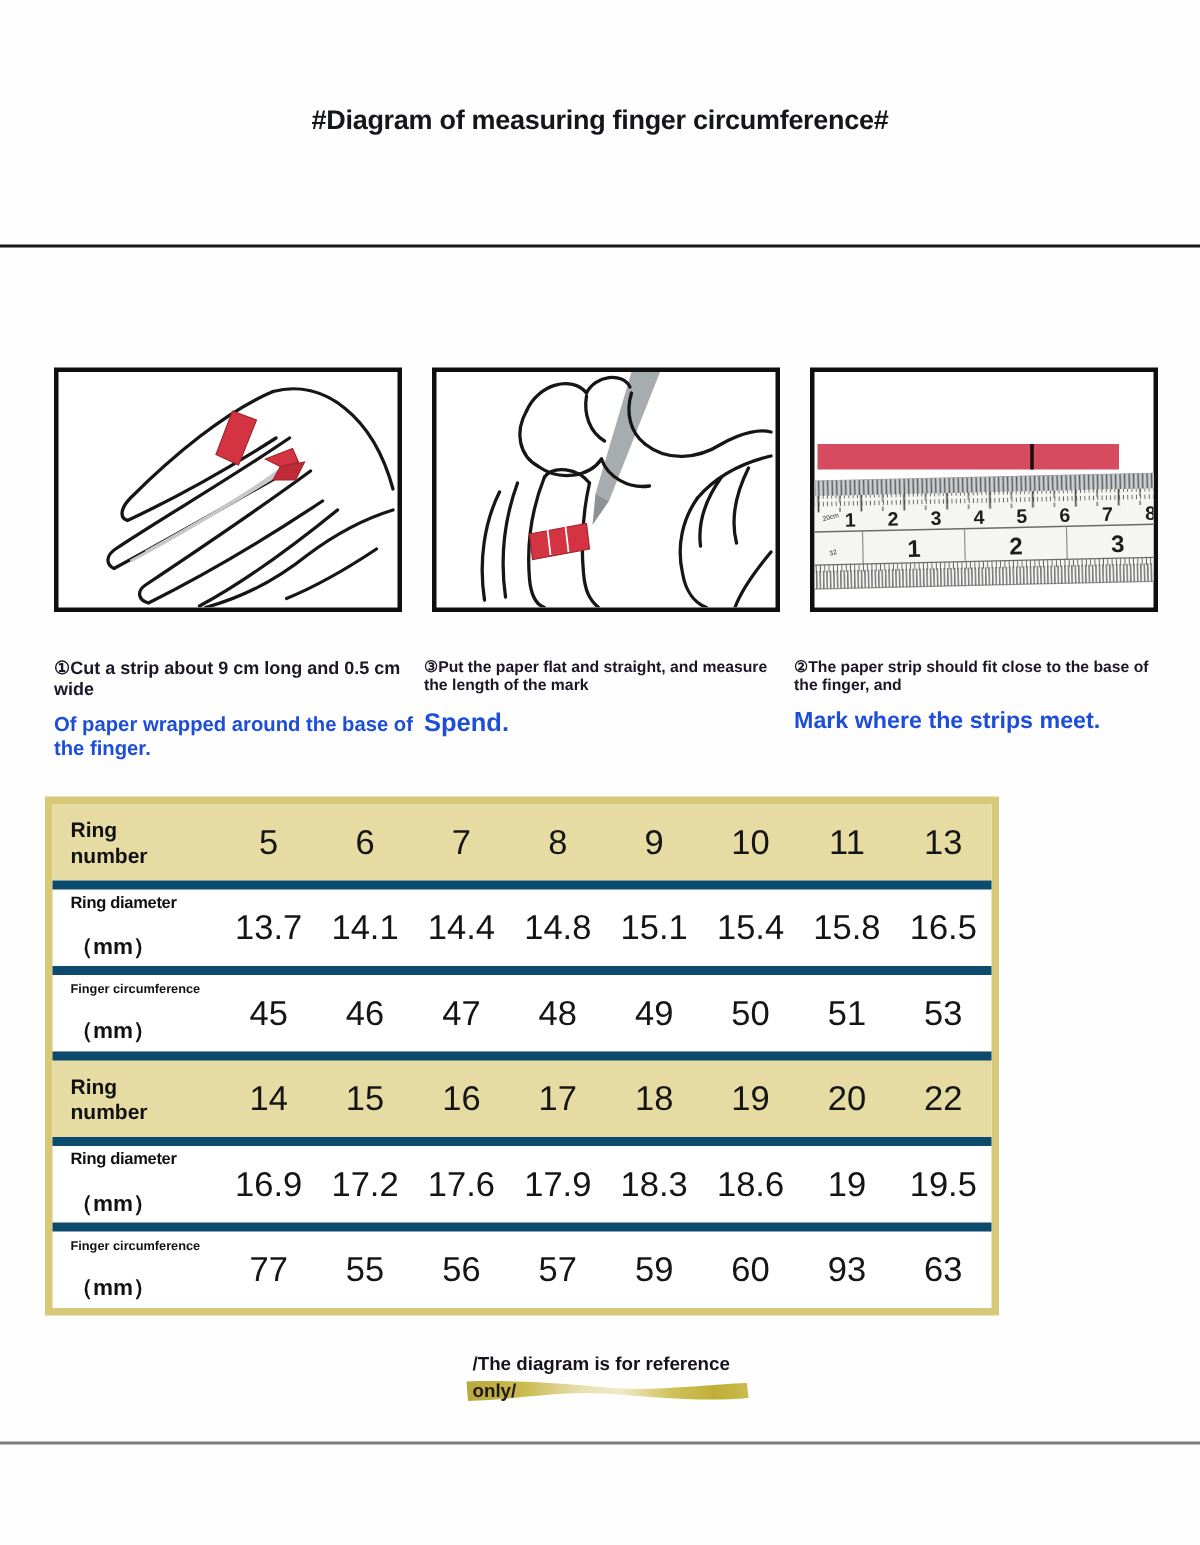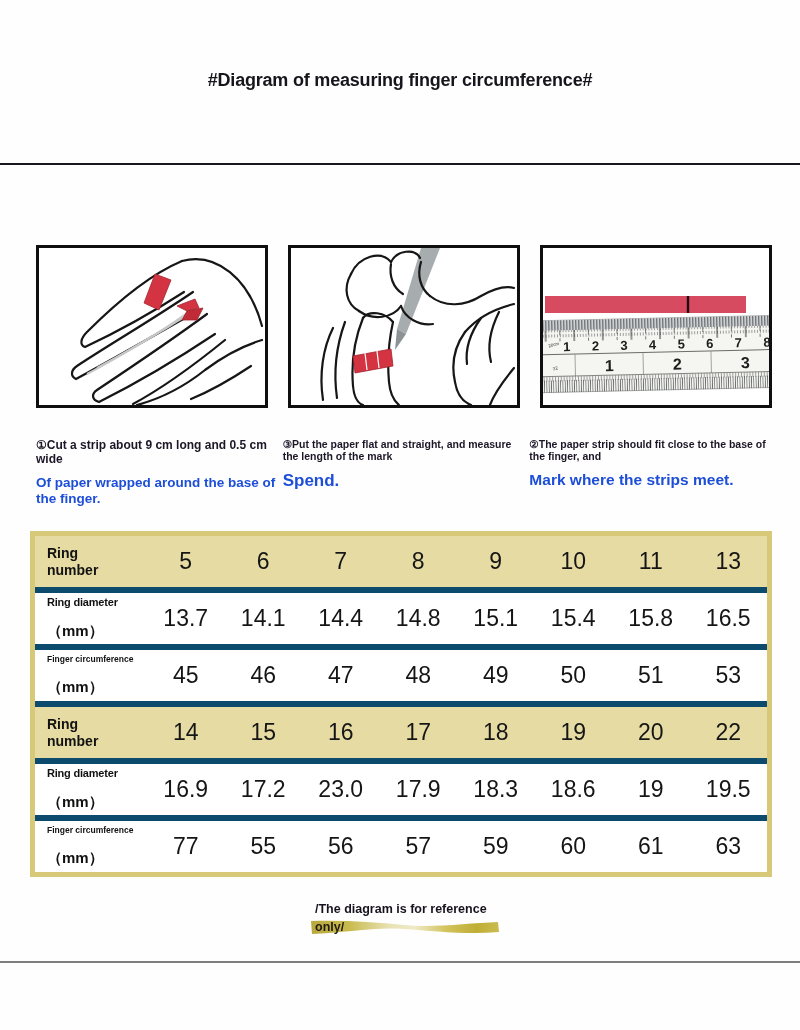--- a/index.html
+++ b/index.html
@@ -19,21 +19,21 @@
   .caption{flex:1;}
   .caption .small{font-weight:700;color:#1c1626;}
   .c1 .small{font-size:12px;}
   .c2 .small{font-size:10.5px;}
   .c3 .small{font-size:10.5px;}
   .caption .big{margin-top:9px;font-weight:700;color:#1d4ed8;line-height:1.15;}
   .c1 .big{font-size:13.5px;}
   .c2 .big{font-size:15.5px;}
   .c3 .big{font-size:17px;}
 
-  .sizetable{position:absolute;left:30px;top:531px;width:742px;box-sizing:border-box;
+  .sizetable{position:absolute;left:30px;top:531px;width:636px;box-sizing:border-box;
              border:5px solid #d8c979;background:#fff;}
   .trow{display:flex;height:51px;align-items:stretch;}
   .trow + .trow{border-top:6px solid #0c4a6e;}
   .trow.khaki{background:#e6dca3;}
   .tlabel{width:112px;box-sizing:border-box;padding-left:12px;display:flex;
           flex-direction:column;justify-content:center;}
   .lbl-big{font-size:14px;font-weight:700;line-height:1.15;width:64px;}
   .lbl-mid{font-size:11px;font-weight:700;letter-spacing:-0.2px;}
   .lbl-sm{font-size:8.5px;font-weight:700;}
   .lbl-unit{font-size:15px;font-weight:700;margin-top:14px;}
@@ -239,40 +239,40 @@
       <div class="tval">22</div>
     </div>
 
     <div class="trow">
       <div class="tlabel">
         <div class="lbl-mid">Ring diameter</div>
         <div class="lbl-unit">（mm）</div>
       </div>
       <div class="tval">16.9</div>
       <div class="tval">17.2</div>
-      <div class="tval">23.0</div>
+      <div class="tval">17.6</div>
       <div class="tval">17.9</div>
       <div class="tval">18.3</div>
       <div class="tval">18.6</div>
       <div class="tval">19</div>
       <div class="tval">19.5</div>
     </div>
 
     <div class="trow">
       <div class="tlabel">
         <div class="lbl-sm">Finger circumference</div>
         <div class="lbl-unit">（mm）</div>
       </div>
       <div class="tval">77</div>
       <div class="tval">55</div>
       <div class="tval">56</div>
       <div class="tval">57</div>
       <div class="tval">59</div>
       <div class="tval">60</div>
-      <div class="tval">61</div>
+      <div class="tval">93</div>
       <div class="tval">63</div>
     </div>
 
   </div>
 
   <div class="footer">
     <div class="f1">/The diagram is for reference</div>
     <div class="f2wrap">
       <svg class="f2hl" width="192" height="17" viewBox="0 0 192 17">
         <defs>

